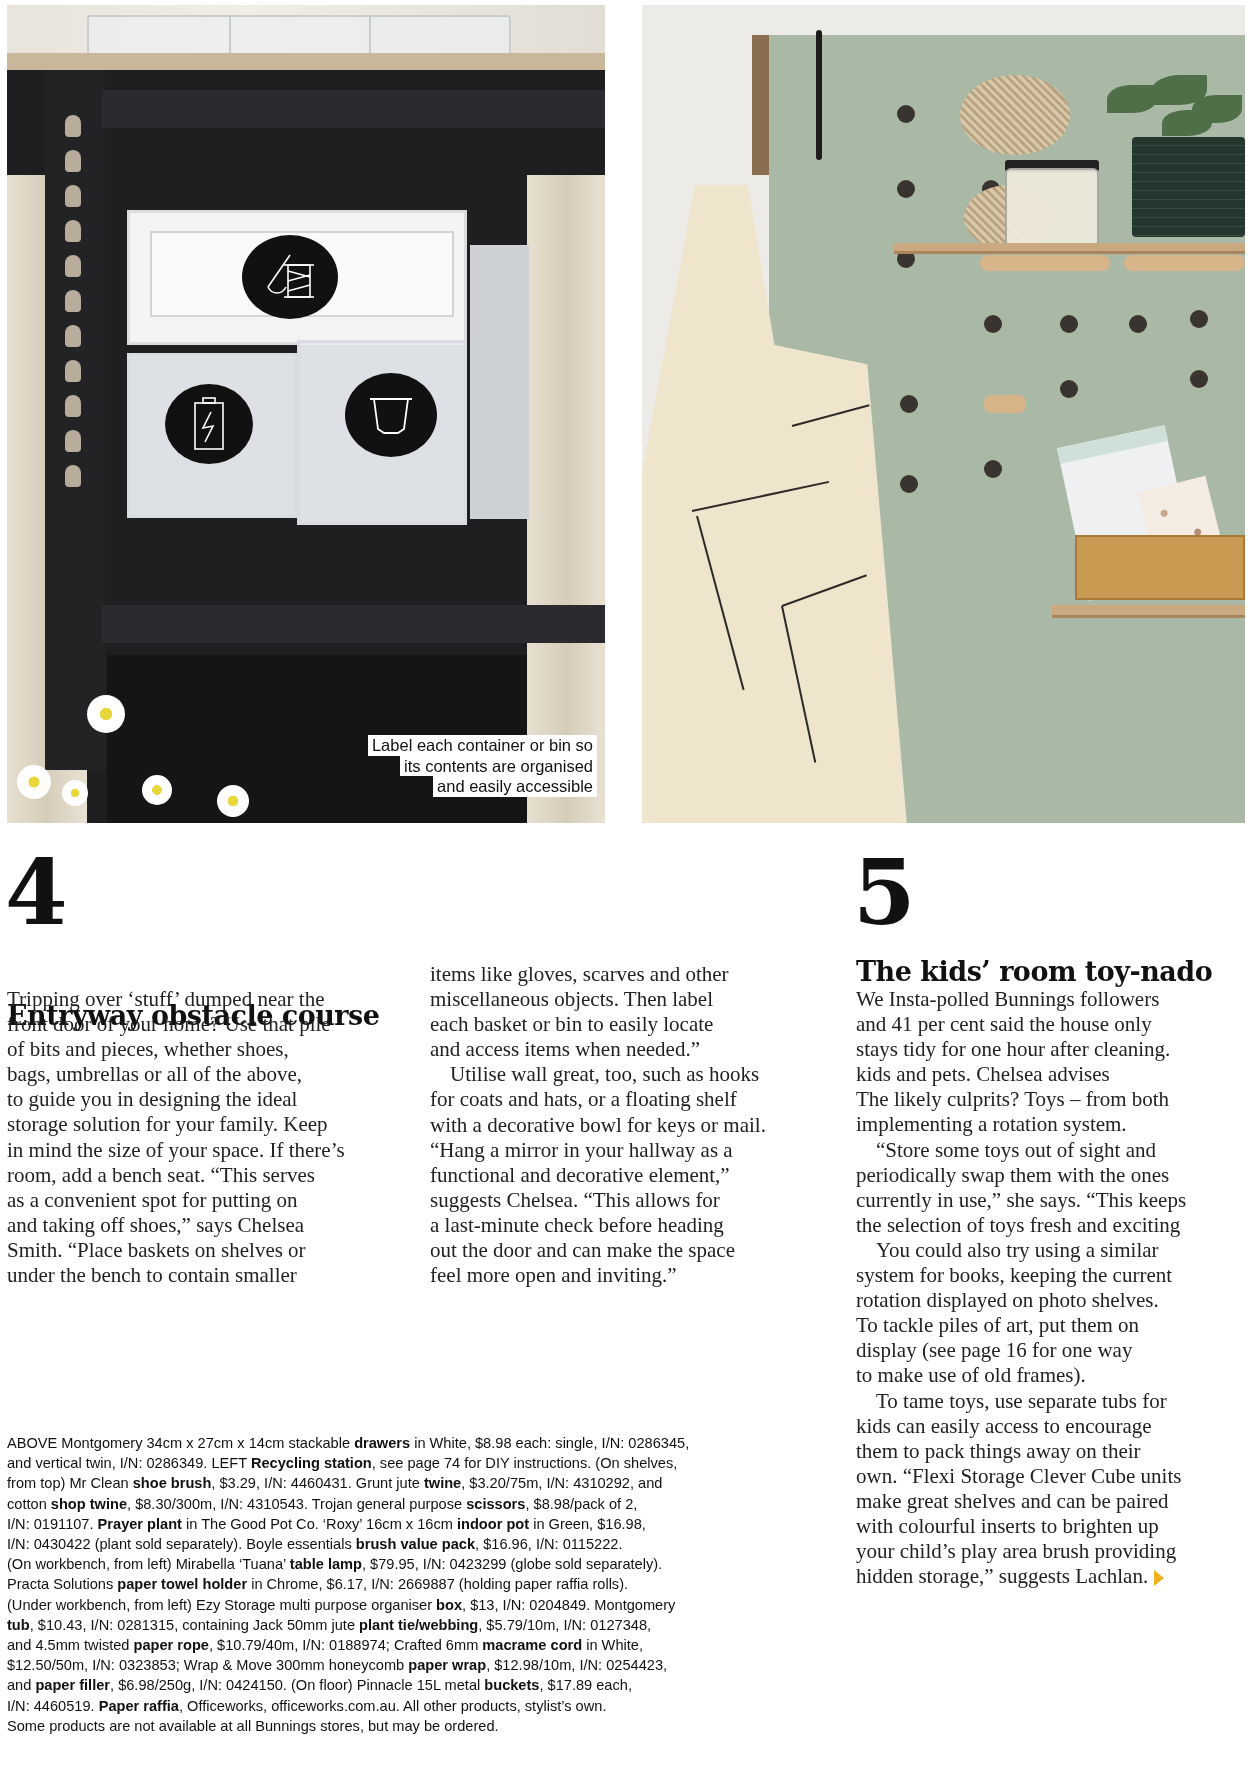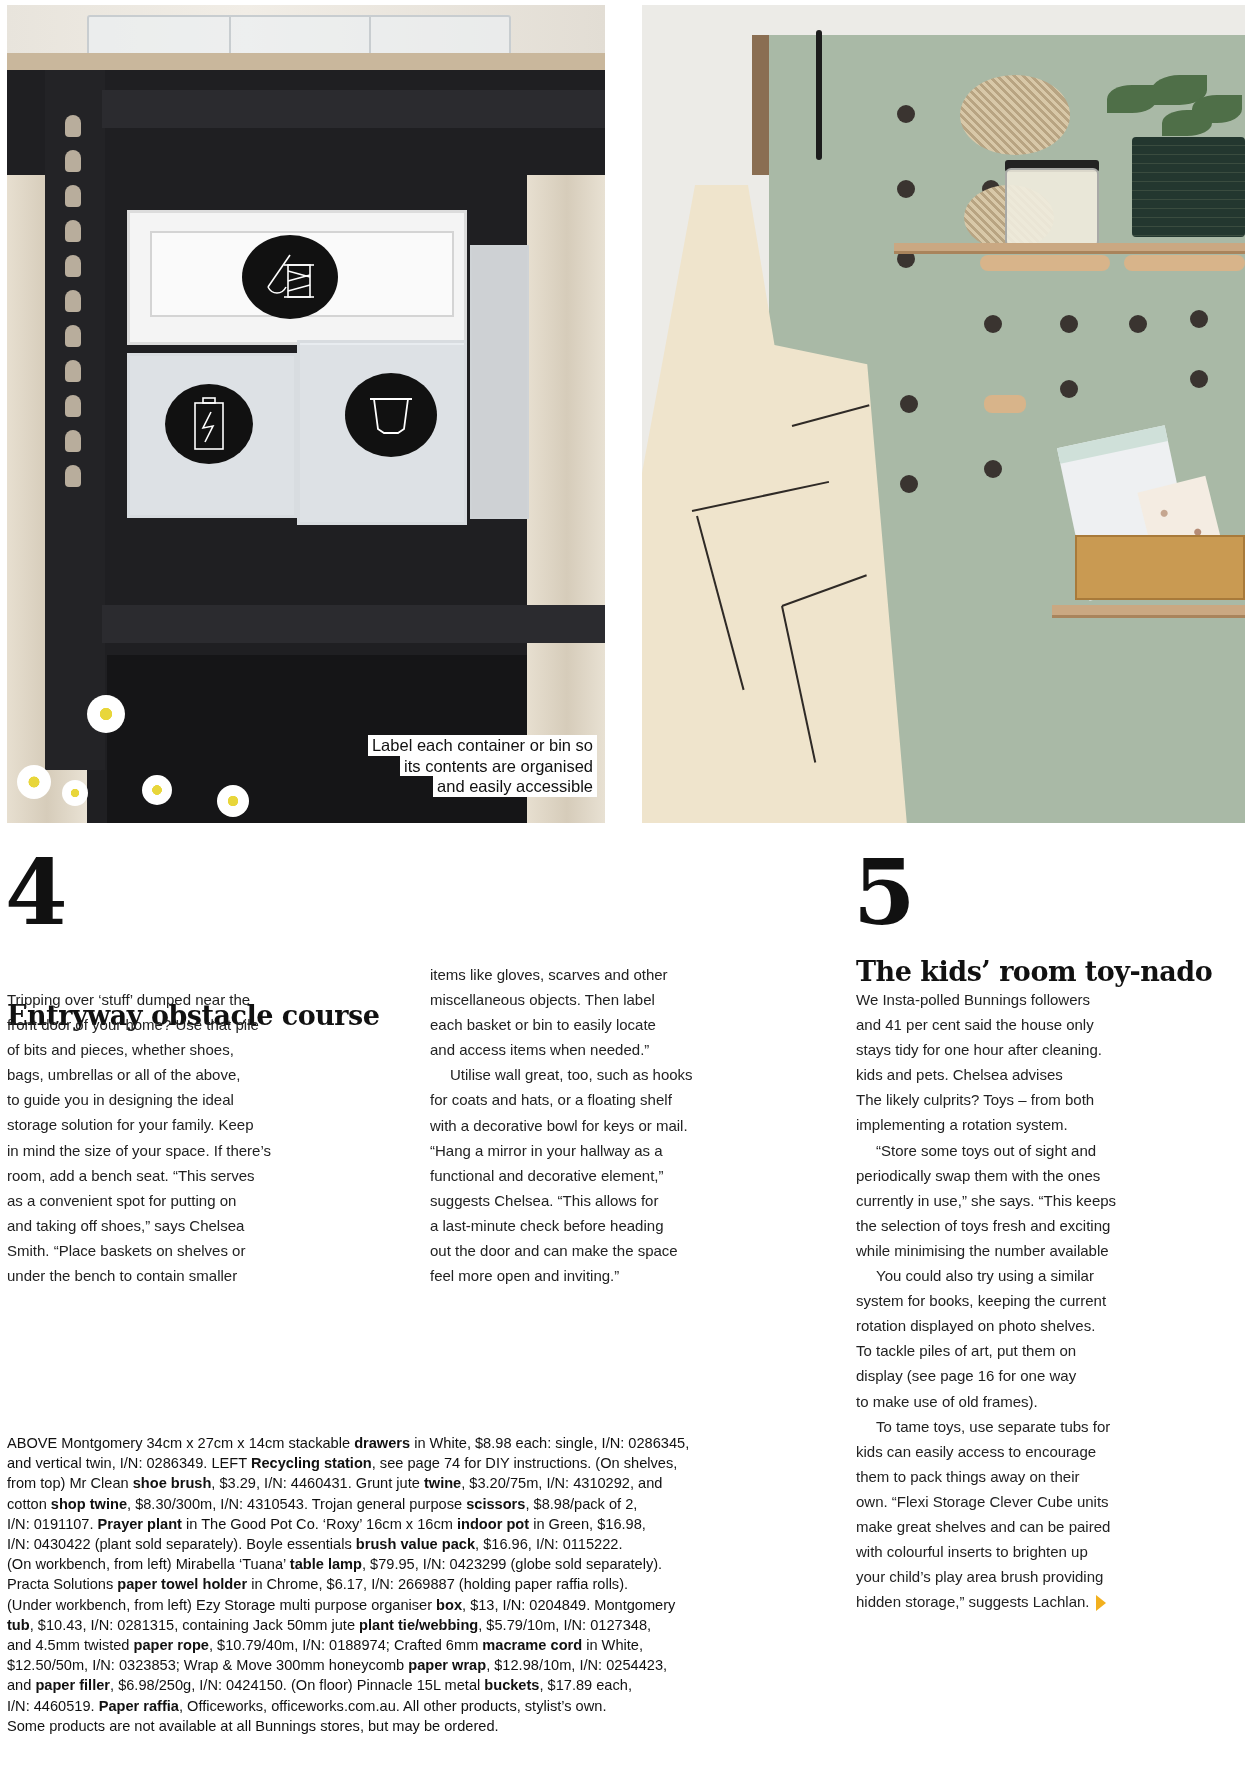--- a/index.html
+++ b/index.html
@@ -45,21 +45,21 @@
   .rp-bag { position:absolute; left:0; top:180px; width:265px; height:640px; background:#efe4cc; clip-path:polygon(20% 0,40% 0,50% 25%,85% 28%,100% 100%,0 100%,0 45%); }
   .rp-bag-line { position:absolute; height:2px; background:#2f2a26; transform-origin:left center; }
   .rp-notepad { position:absolute; left:430px; top:430px; width:110px; height:140px; background:#eef0f2; border-top:16px solid #cfe0d9; transform:rotate(-12deg); }
   .rp-tile { position:absolute; left:505px; top:478px; width:70px; height:88px; background:#f4ece2; transform:rotate(-14deg); background-image:radial-gradient(circle at 30% 30%,#c5a690 3px,transparent 4px),radial-gradient(circle at 70% 60%,#b58c76 3px,transparent 4px),radial-gradient(circle at 45% 80%,#d4b8a4 3px,transparent 4px); }
   .rp-box { position:absolute; left:433px; top:530px; width:170px; height:65px; background:#c99a52; border:2px solid #a87a3a; box-sizing:border-box; }
   .rp-hook { position:absolute; left:174px; top:25px; width:6px; height:130px; background:#1c1c1c; border-radius:3px; }
 
   
   .big-num { position:absolute; font-family:"DejaVu Serif", serif; font-weight:bold; font-size:90px; line-height:90px; color:#111; }
   .heading { position:absolute; font-family:"DejaVu Serif", serif; font-weight:bold; font-size:27px; line-height:32px; color:#111; letter-spacing:-0.5px; white-space:nowrap; }
-  .body-col { position:absolute; font-family:Liberation Sans, sans-serif; font-size:15px; line-height:25.1px; color:#222; }
+  .body-col { position:absolute; font-family:Liberation Serif, serif; font-size:21px; line-height:25.1px; color:#222; }
   .body-col p { margin:0; }
   .line { display:block; white-space:nowrap; }
 
   .credits { position:absolute; left:7px; top:1433px; width:812px; font-family:"Liberation Sans", sans-serif; font-size:14.6px; line-height:20.2px; color:#111; }
   .credits .cl { display:block; white-space:nowrap; }
   .credits b { font-weight:bold; }
 
   .continue-arrow { display:inline-block; width:0; height:0; border-top:8px solid transparent; border-bottom:8px solid transparent; border-left:10px solid #f2b01e; margin-left:6px; vertical-align:middle; }
 </style>
 </head>
@@ -236,21 +236,20 @@
     <span class="line">stays tidy for one hour after cleaning.</span>
     <span class="line">kids and pets. Chelsea advises</span>
     <span class="line">The likely culprits? Toys – from both</span>
     <span class="line">implementing a rotation system.</span>
   </p>
   <p>
     <span class="line" style="padding-left:20px">“Store some toys out of sight and</span>
     <span class="line">periodically swap them with the ones</span>
     <span class="line">currently in use,” she says. “This keeps</span>
     <span class="line">the selection of toys fresh and exciting</span>
-    <span class="line">while minimising the number available</span>
   </p>
   <p>
     <span class="line" style="padding-left:20px">You could also try using a similar</span>
     <span class="line">system for books, keeping the current</span>
     <span class="line">rotation displayed on photo shelves.</span>
     <span class="line">To tackle piles of art, put them on</span>
     <span class="line">display (see page 16 for one way</span>
     <span class="line">to make use of old frames).</span>
   </p>
   <p>

